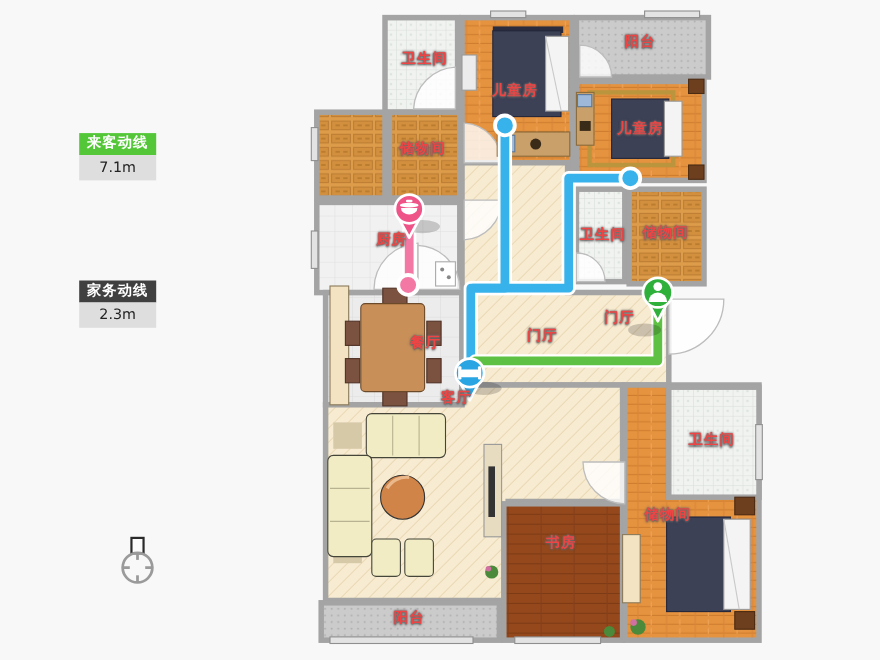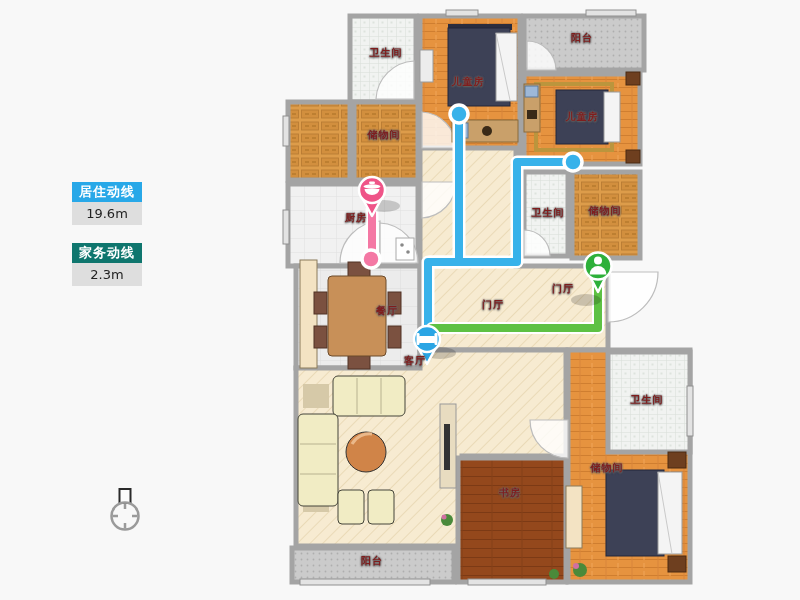--- a/index.html
+++ b/index.html
@@ -1,21 +1,21 @@
 <!DOCTYPE html>
 <html><head>
 <meta charset="utf-8">
 <style>
   html,body{margin:0;padding:0;}
   body{font-family:"DejaVu Sans","Liberation Sans",sans-serif;}
   #stage{position:relative;width:800px;height:600px;background:#f8f8f8;overflow:hidden;}
   #plan-svg{position:absolute;left:0;top:0;}
   .room-label{
     position:absolute;transform:translate(-50%,-50%);
-    color:#7f1d1d;font-size:10px;font-weight:bold;letter-spacing:1px;white-space:nowrap;
+    color:#ef4444;font-size:13px;font-weight:bold;letter-spacing:1px;white-space:nowrap;
     text-shadow:0 0 2px #6a6a6a,0 0 2px #6a6a6a,0 1px 2px #585858;
     z-index:30;pointer-events:none;
   }
   .legend-item{position:absolute;left:72px;width:70px;z-index:40;}
   .legend-head{
     height:20px;line-height:20px;text-align:center;color:#fff;
     font-size:13px;font-weight:bold;letter-spacing:1px;
   }
   .legend-value{
     height:23px;line-height:23px;text-align:center;background:#dedede;
@@ -224,26 +224,26 @@
     <g fill="none" stroke="#9a9a9a" stroke-width="2.5">
       <rect x="119.5" y="489" width="11" height="14" fill="#fbfbfb" stroke="#2a2a2a" stroke-width="2"></rect>
       <circle cx="125" cy="516" r="13.5"></circle>
       <line x1="125" y1="503.5" x2="125" y2="509"></line>
       <line x1="125" y1="523" x2="125" y2="528.5"></line>
       <line x1="112.5" y1="516" x2="118" y2="516"></line>
       <line x1="132" y1="516" x2="137.5" y2="516"></line>
     </g>
   </svg>
 
-  <div class="legend-item" style="top:182px">
-    <div class="legend-head" style="background: rgb(40, 168, 232);">居住动线</div>
-    <div class="legend-value">19.6m</div>
+  <div class="legend-item" style="top:121px">
+    <div class="legend-head" style="background: rgb(84, 199, 56);">来客动线</div>
+    <div class="legend-value">7.1m</div>
   </div>
   <div class="legend-item" style="top:243px">
-    <div class="legend-head" style="background: #0f766e;">家务动线</div>
+    <div class="legend-head" style="background: #404040; margin-top: 12px;">家务动线</div>
     <div class="legend-value">2.3m</div>
   </div>
 
   <span class="room-label" style="left:386px;top:53px">卫生间</span>
   <span class="room-label" style="left:582px;top:38px">阳台</span>
   <span class="room-label" style="left:468px;top:82px">儿童房</span>
   <span class="room-label" style="left:582px;top:117px">儿童房</span>
   <span class="room-label" style="left:384px;top:135px">储物间</span>
   <span class="room-label" style="left:356px;top:218px">厨房</span>
   <span class="room-label" style="left:548px;top:213px">卫生间</span>

